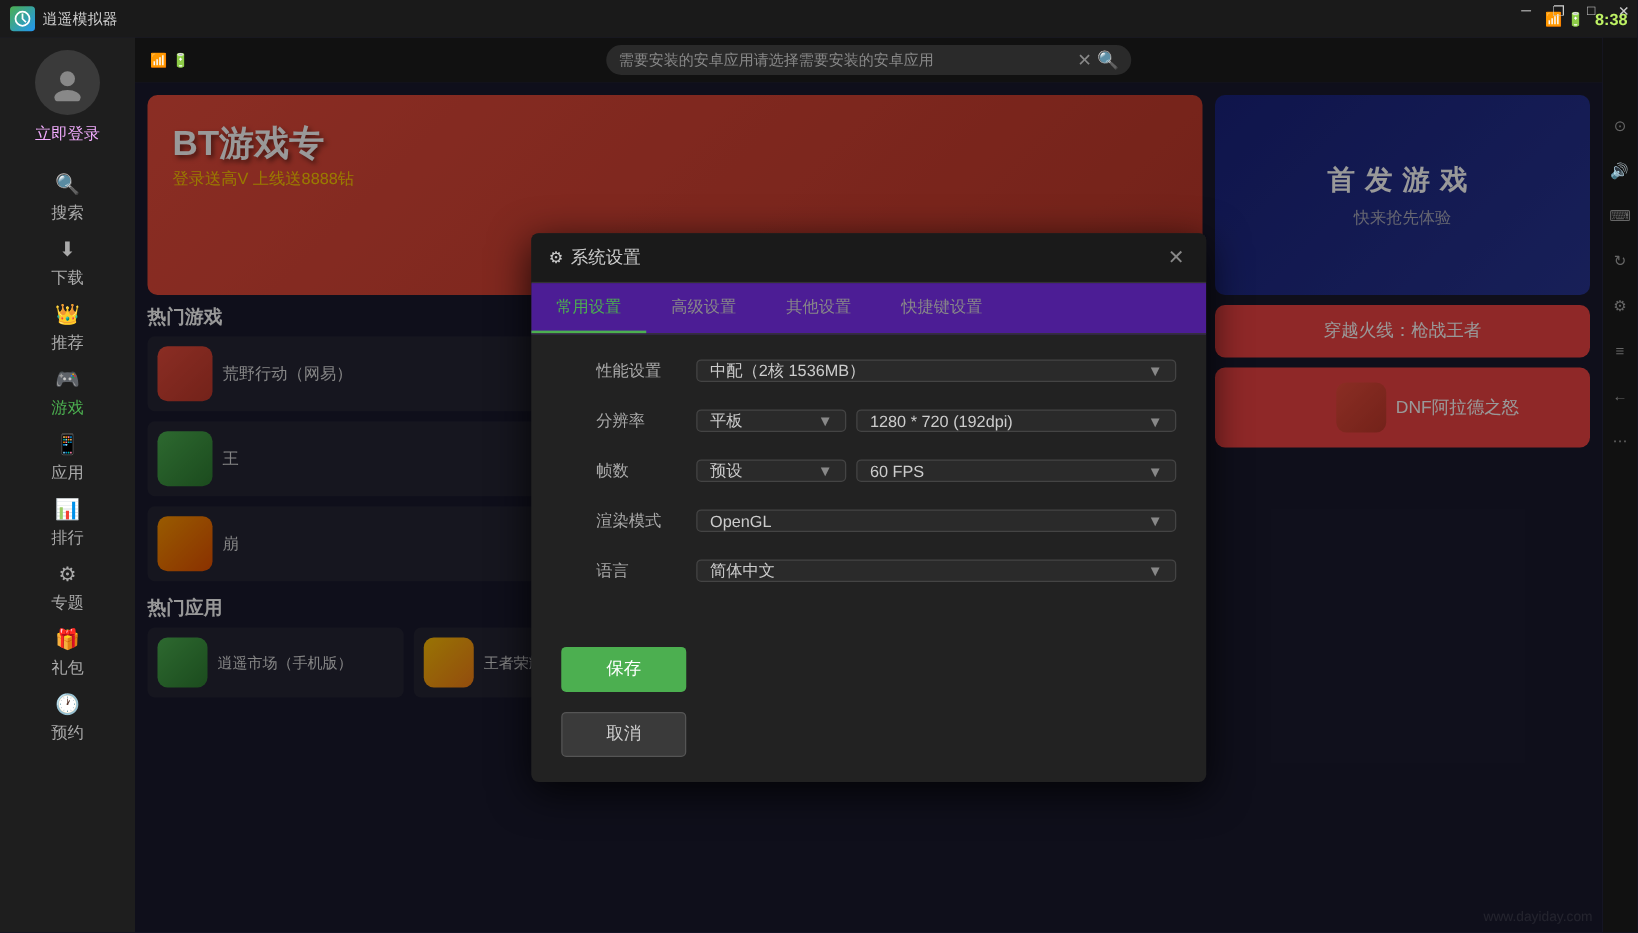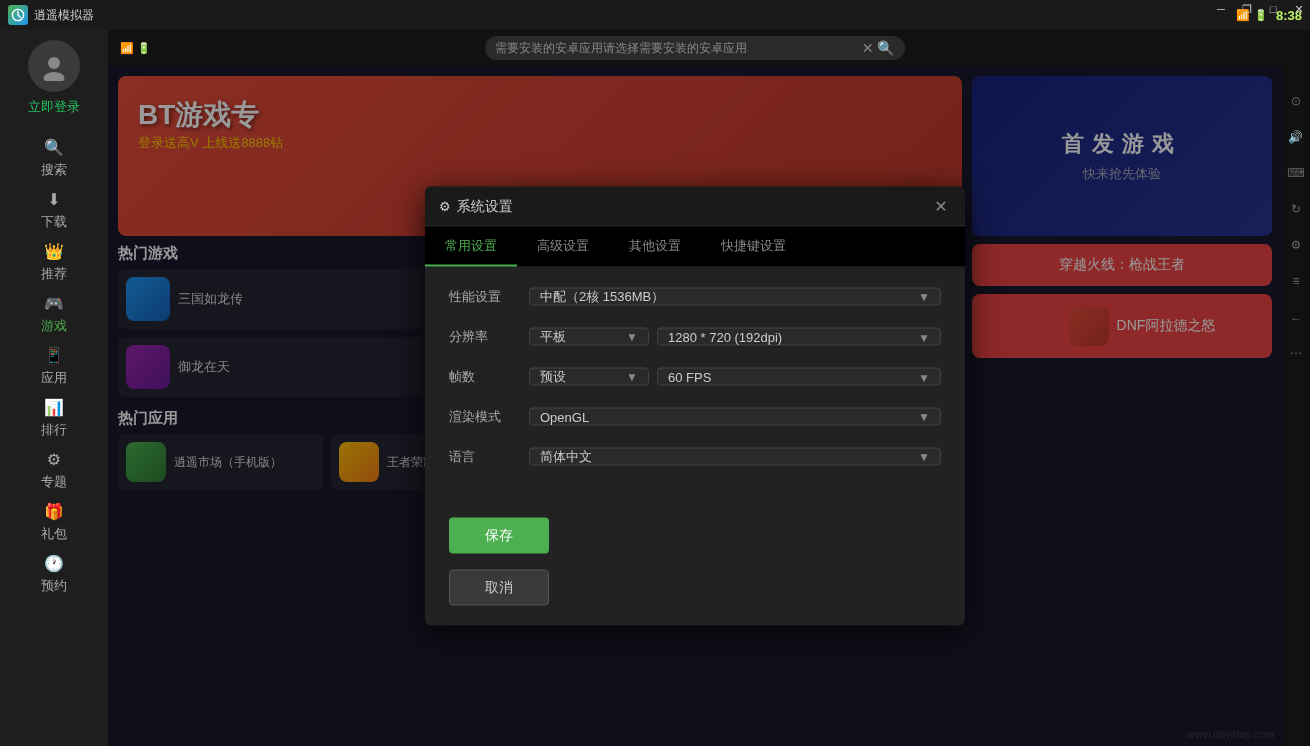--- a/index.html
+++ b/index.html
@@ -101,21 +101,21 @@
       height: 52px;
       border-radius: 50%;
       background: #3a3a3a;
       display: flex;
       align-items: center;
       justify-content: center;
       margin-bottom: 6px;
     }
     .user-avatar svg { width: 30px; height: 30px; fill: #888; }
     .login-btn {
-      color: #22c55e;
+      color: #f0abfc;
       font-size: 13px;
       cursor: pointer;
       margin-bottom: 16px;
     }
     .sidebar-item {
       width: 100%;
       height: 52px;
       display: flex;
       flex-direction: column;
       align-items: center;
@@ -376,38 +376,39 @@
       width: 20px;
       height: 20px;
       display: flex;
       align-items: center;
       justify-content: center;
     }
 
     
     .modal-tabs {
       display: flex;
-      background: #000000;
+      background: #4c1d95;
       border-bottom: 1px solid #333;
     }
     .modal-tab {
       padding: 10px 20px;
       color: #888;
       font-size: 13px;
       cursor: pointer;
       border-bottom: 2px solid transparent;
     }
     .modal-tab.active {
       color: #4CAF50;
       border-bottom-color: #4CAF50;
     }
 
     
     .modal-body {
       padding: 20px 24px;
+      margin-left: 28px;
     }
     .form-row {
       display: flex;
       align-items: center;
       margin-bottom: 22px;
     }
     .form-label {
       width: 80px;
       color: #aaa;
       font-size: 13px;
@@ -589,20 +590,24 @@
               <div class="banner-text">
                 <div class="banner-title">BT游戏专</div>
                 <div class="banner-subtitle">登录送高V 上线送8888钻</div>
               </div>
 
               <div style="position:absolute;bottom:10px;right:20px;width:30px;height:30px;border-radius:50%;background:#f39c12;"></div>
             </div>
 
             <div class="section-title">热门游戏</div>
             <div class="game-grid">
+              <div class="game-item">
+                <div class="game-icon icon-red" style="border-radius:8px;"></div>
+                <span class="game-name">荒野行动（网易）</span>
+              </div>
               <div class="game-item">
                 <div class="game-icon icon-blue" style="border-radius:8px;"></div>
                 <span class="game-name">三国如龙传</span>
               </div>
               <div class="game-item">
                 <div class="game-icon icon-green" style="border-radius:8px;"></div>
                 <span class="game-name">王</span>
               </div>
               <div class="game-item">
                 <div class="game-icon icon-purple" style="border-radius:8px;"></div>

